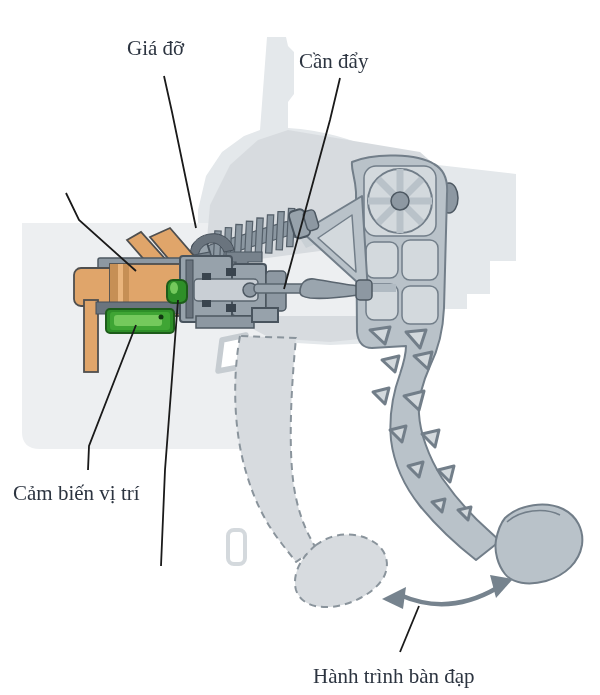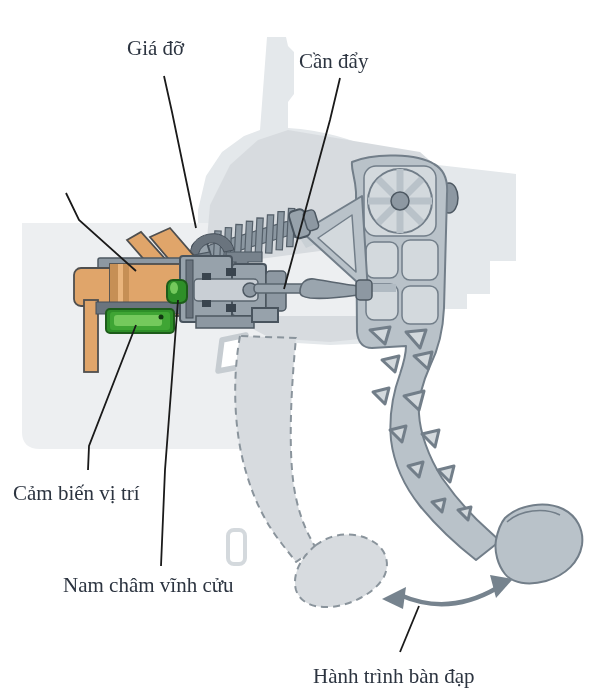--- a/index.html
+++ b/index.html
@@ -198,15 +198,14 @@
     <g>
       <path class="travel" d="M400,595 C434,610 466,606 497,588"></path>
       <path class="travel-head" d="M382,599 L406,587 L403,609 Z"></path>
       <path class="travel-head" d="M513,579 L490,575 L496,598 Z"></path>
     </g>
   </svg>
 
   <div class="diagram-label" style="left:127px;top:37px;">Giá đỡ</div>
   <div class="diagram-label" style="left:299px;top:34px;margin-top:16px;">Cần đẩy</div>
   <div class="diagram-label" style="left:13px;top:482px;text-align:right;">Cảm biến vị trí</div>
-  <div class="diagram-label" style="left:63px;top:574px;">Nam châm vĩnh cửu</div>
   <div class="diagram-label" style="left:313px;top:665px;">Hành trình bàn đạp</div>
 </div>
 
 </body></html>

